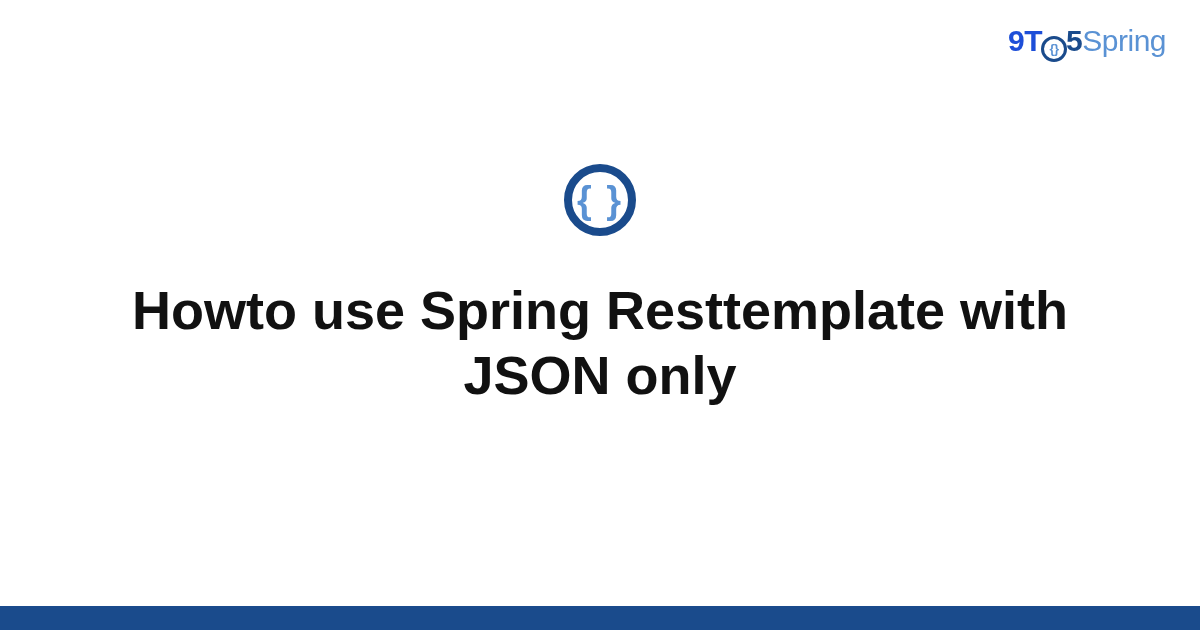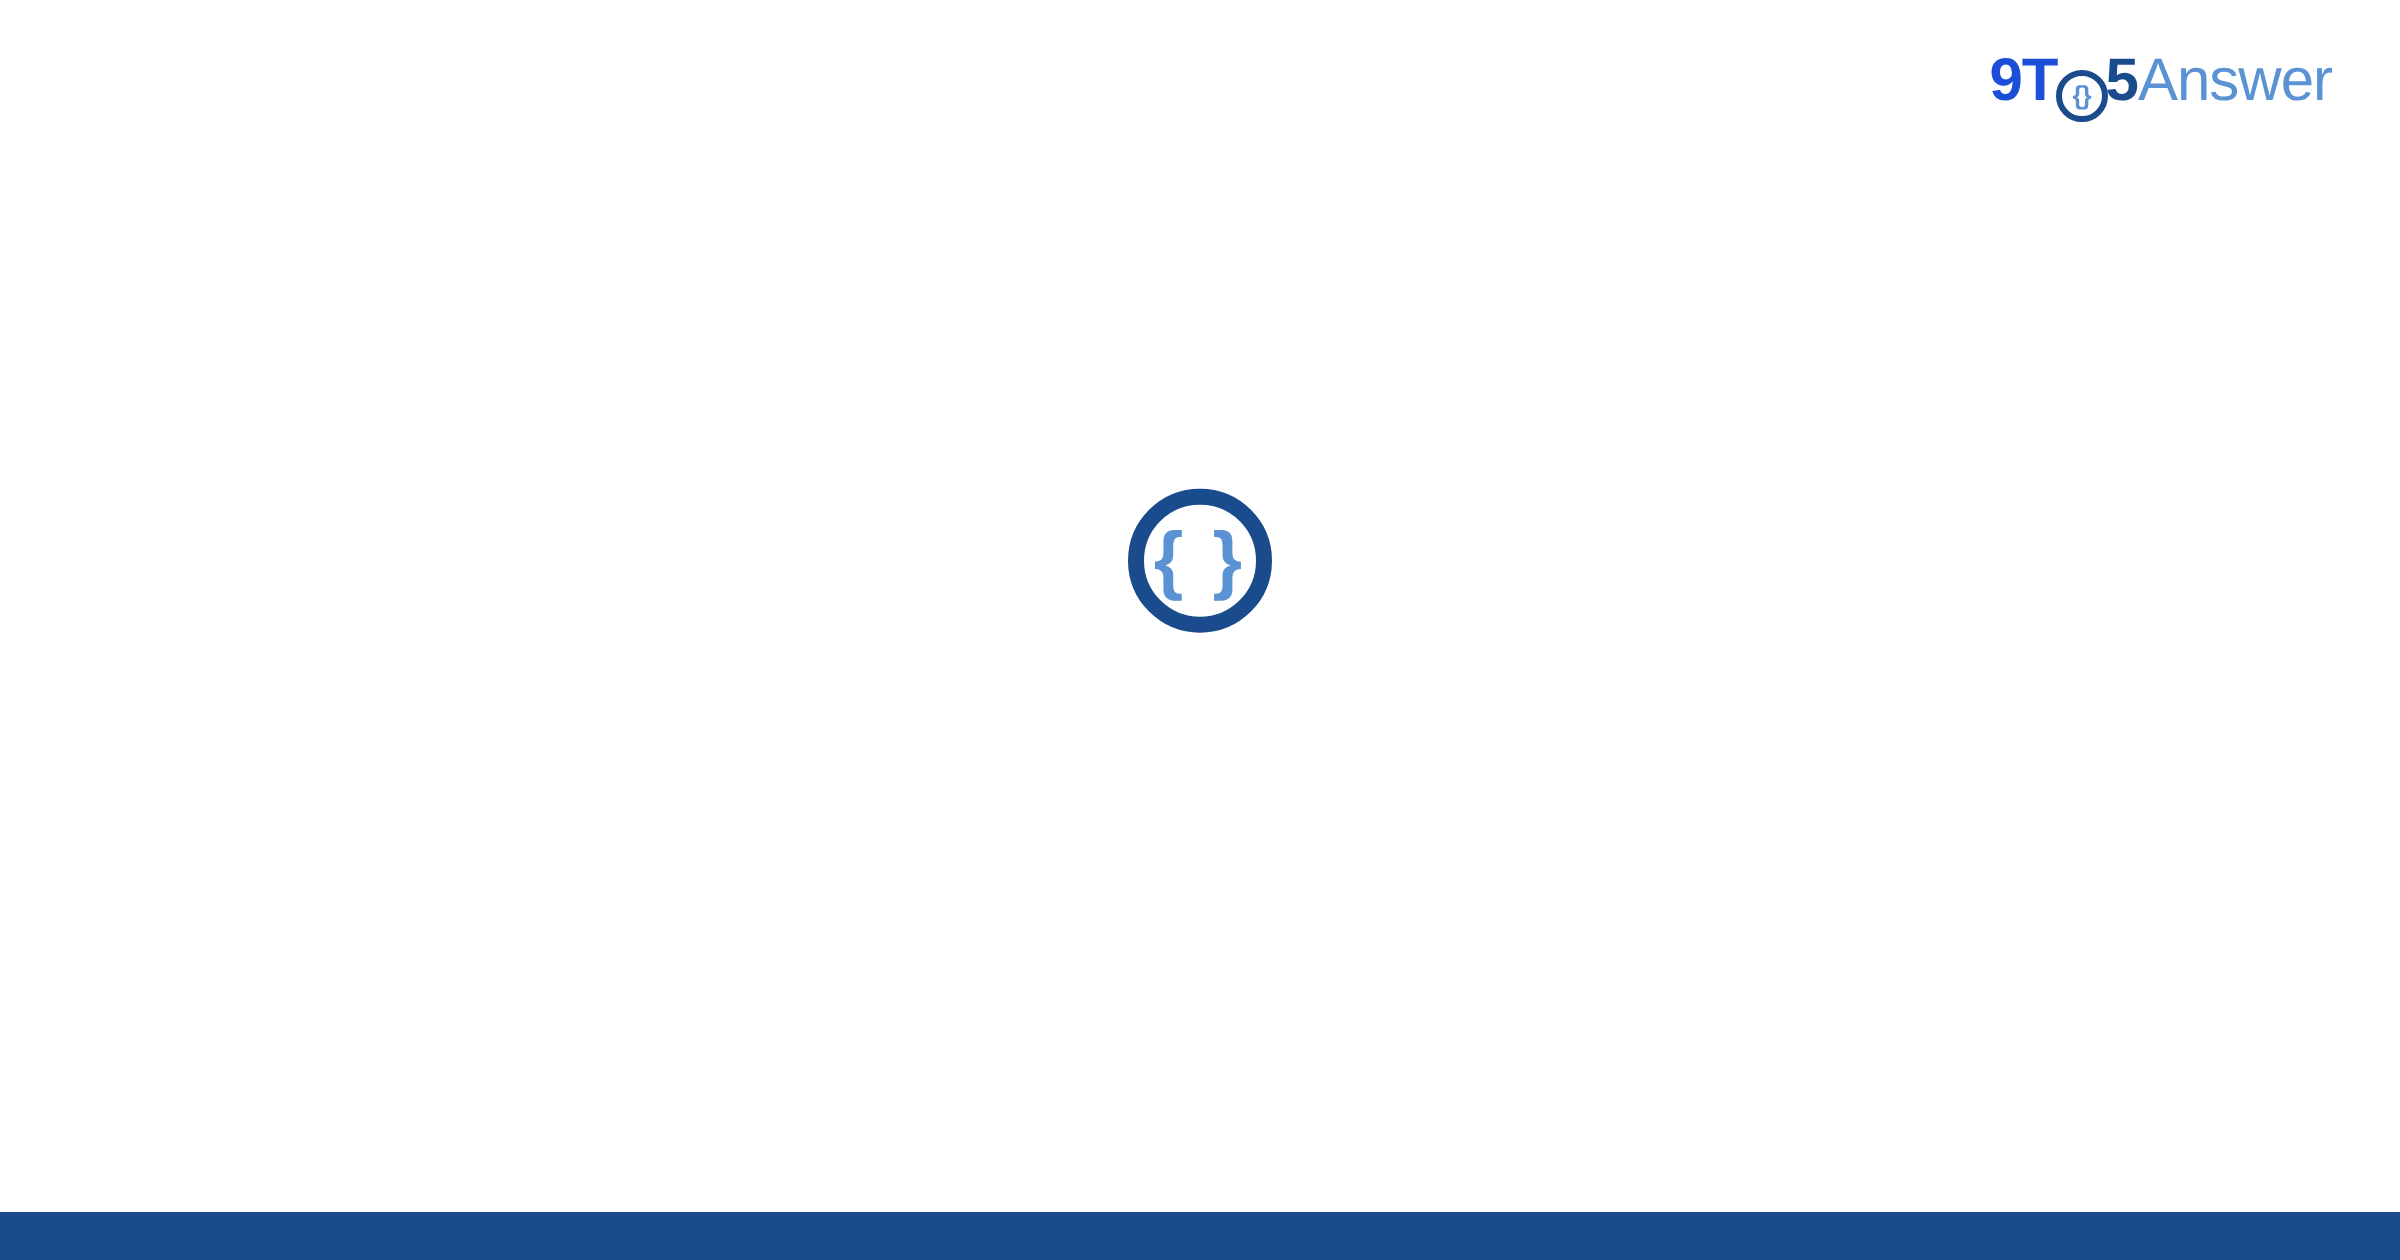--- a/index.html
+++ b/index.html
@@ -91,22 +91,23 @@
       height: 24px;
       background: #1a4b8c;
     }
   </style>
 </head>
 <body>
 
 <div class="header-logo">
   <span class="logo-9t">9T</span><span class="logo-o-wrap">
       <span>{}</span>
-    </span><span class="logo-5">5</span><span class="logo-answer">Answer</span>
+    </span><span class="logo-5">5</span><span class="logo-answer">Spring</span>
 </div>
 
 <div class="center-content">
   <div class="center-icon">
     <span class="braces">{ }</span>
   </div>
+  <h1 class="title">Howto use Spring Resttemplate with JSON only</h1>
 </div>
 
 <div class="bottom-bar"></div>
 
 </body></html>

